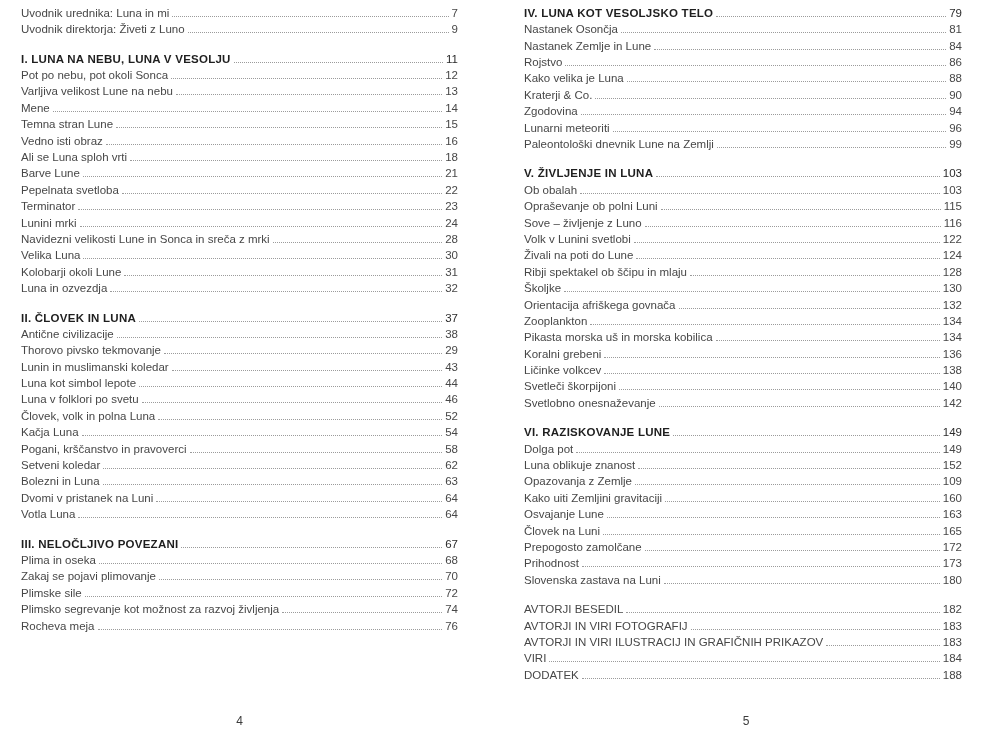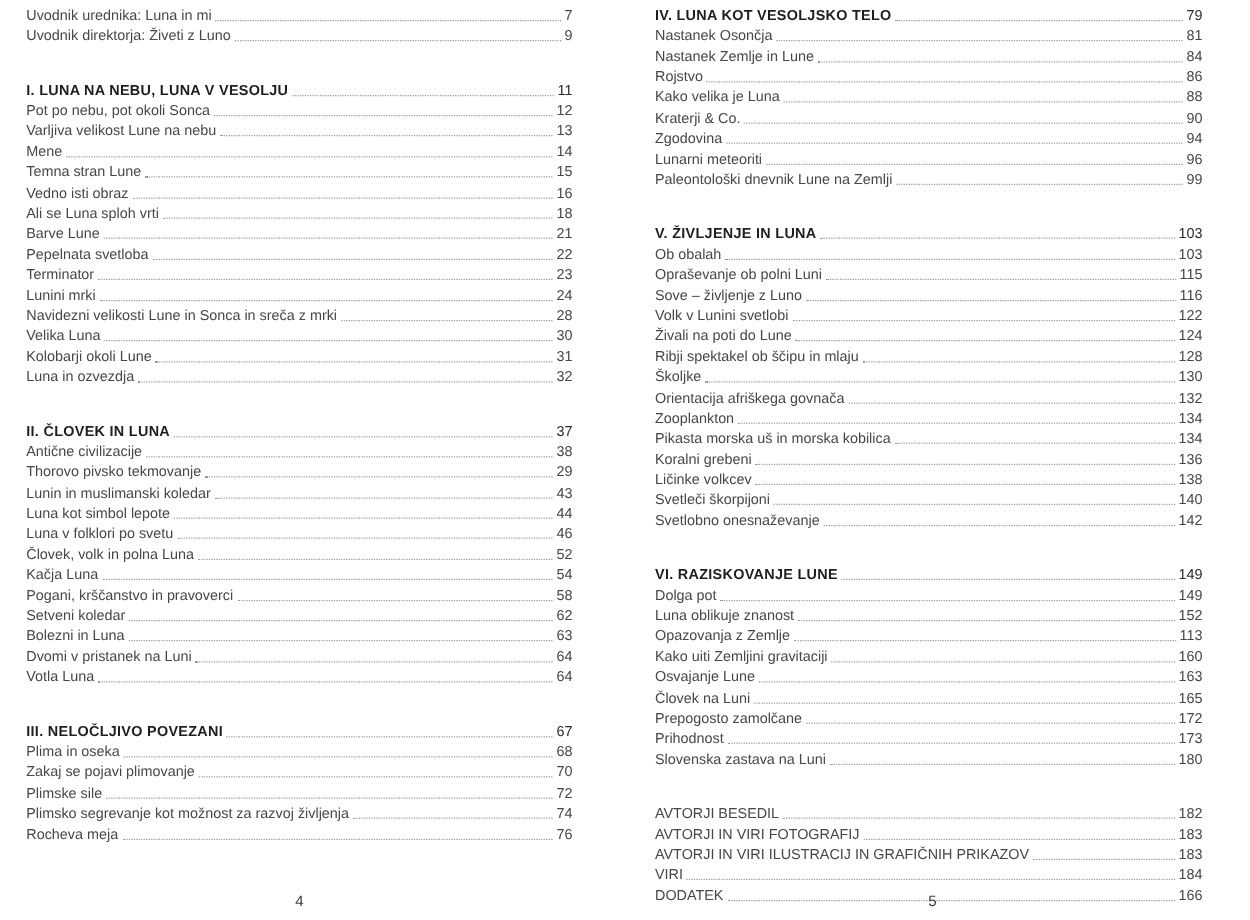--- a/index.html
+++ b/index.html
@@ -4,21 +4,21 @@
 <style>
   html,body{margin:0;padding:0;}
   body{
     width:1000px;height:736px;position:relative;background:#ffffff;
     font-family:"Liberation Sans", sans-serif;
     overflow:hidden;
   }
   .toc-col{position:absolute;top:4px;}
   #col-left{left:21px;width:437px;}
   #col-right{left:524px;width:438px;}
-  .toc-col > .toc-block + .toc-block{margin-top:27px;}
+  .toc-col > .toc-block + .toc-block{margin-top:13px;}
   .toc-line{
     display:flex;align-items:flex-end;height:16.4px;
     font-size:11.5px;line-height:13.5px;color:#474747;
   }
   .toc-line .label{white-space:nowrap;}
   .toc-line .leader{
     flex:1 1 auto;min-width:8px;height:0;
     border-bottom:1px dotted #9b9b9b;
     margin:0 3px 3.5px 3px;
   }
@@ -362,21 +362,21 @@
         <span class="pg">149</span>
       </div>
       <div class="toc-line">
         <span class="label">Luna oblikuje znanost</span>
         <span class="leader"></span>
         <span class="pg">152</span>
       </div>
       <div class="toc-line">
         <span class="label">Opazovanja z Zemlje</span>
         <span class="leader"></span>
-        <span class="pg">113</span>
+        <span class="pg">109</span>
       </div>
       <div class="toc-line">
         <span class="label">Kako uiti Zemljini gravitaciji</span>
         <span class="leader"></span>
         <span class="pg">160</span>
       </div>
       <div class="toc-line">
         <span class="label">Osvajanje Lune</span>
         <span class="leader"></span>
         <span class="pg">163</span>
@@ -419,19 +419,19 @@
         <span class="pg">183</span>
       </div>
       <div class="toc-line">
         <span class="label">VIRI</span>
         <span class="leader"></span>
         <span class="pg">184</span>
       </div>
       <div class="toc-line">
         <span class="label">DODATEK</span>
         <span class="leader"></span>
-        <span class="pg">166</span>
+        <span class="pg">188</span>
       </div>
     </div>
   </div>
 
 <div id="pagenum-left" class="pagenum">4</div>
 <div id="pagenum-right" class="pagenum">5</div>
 
 </body></html>

